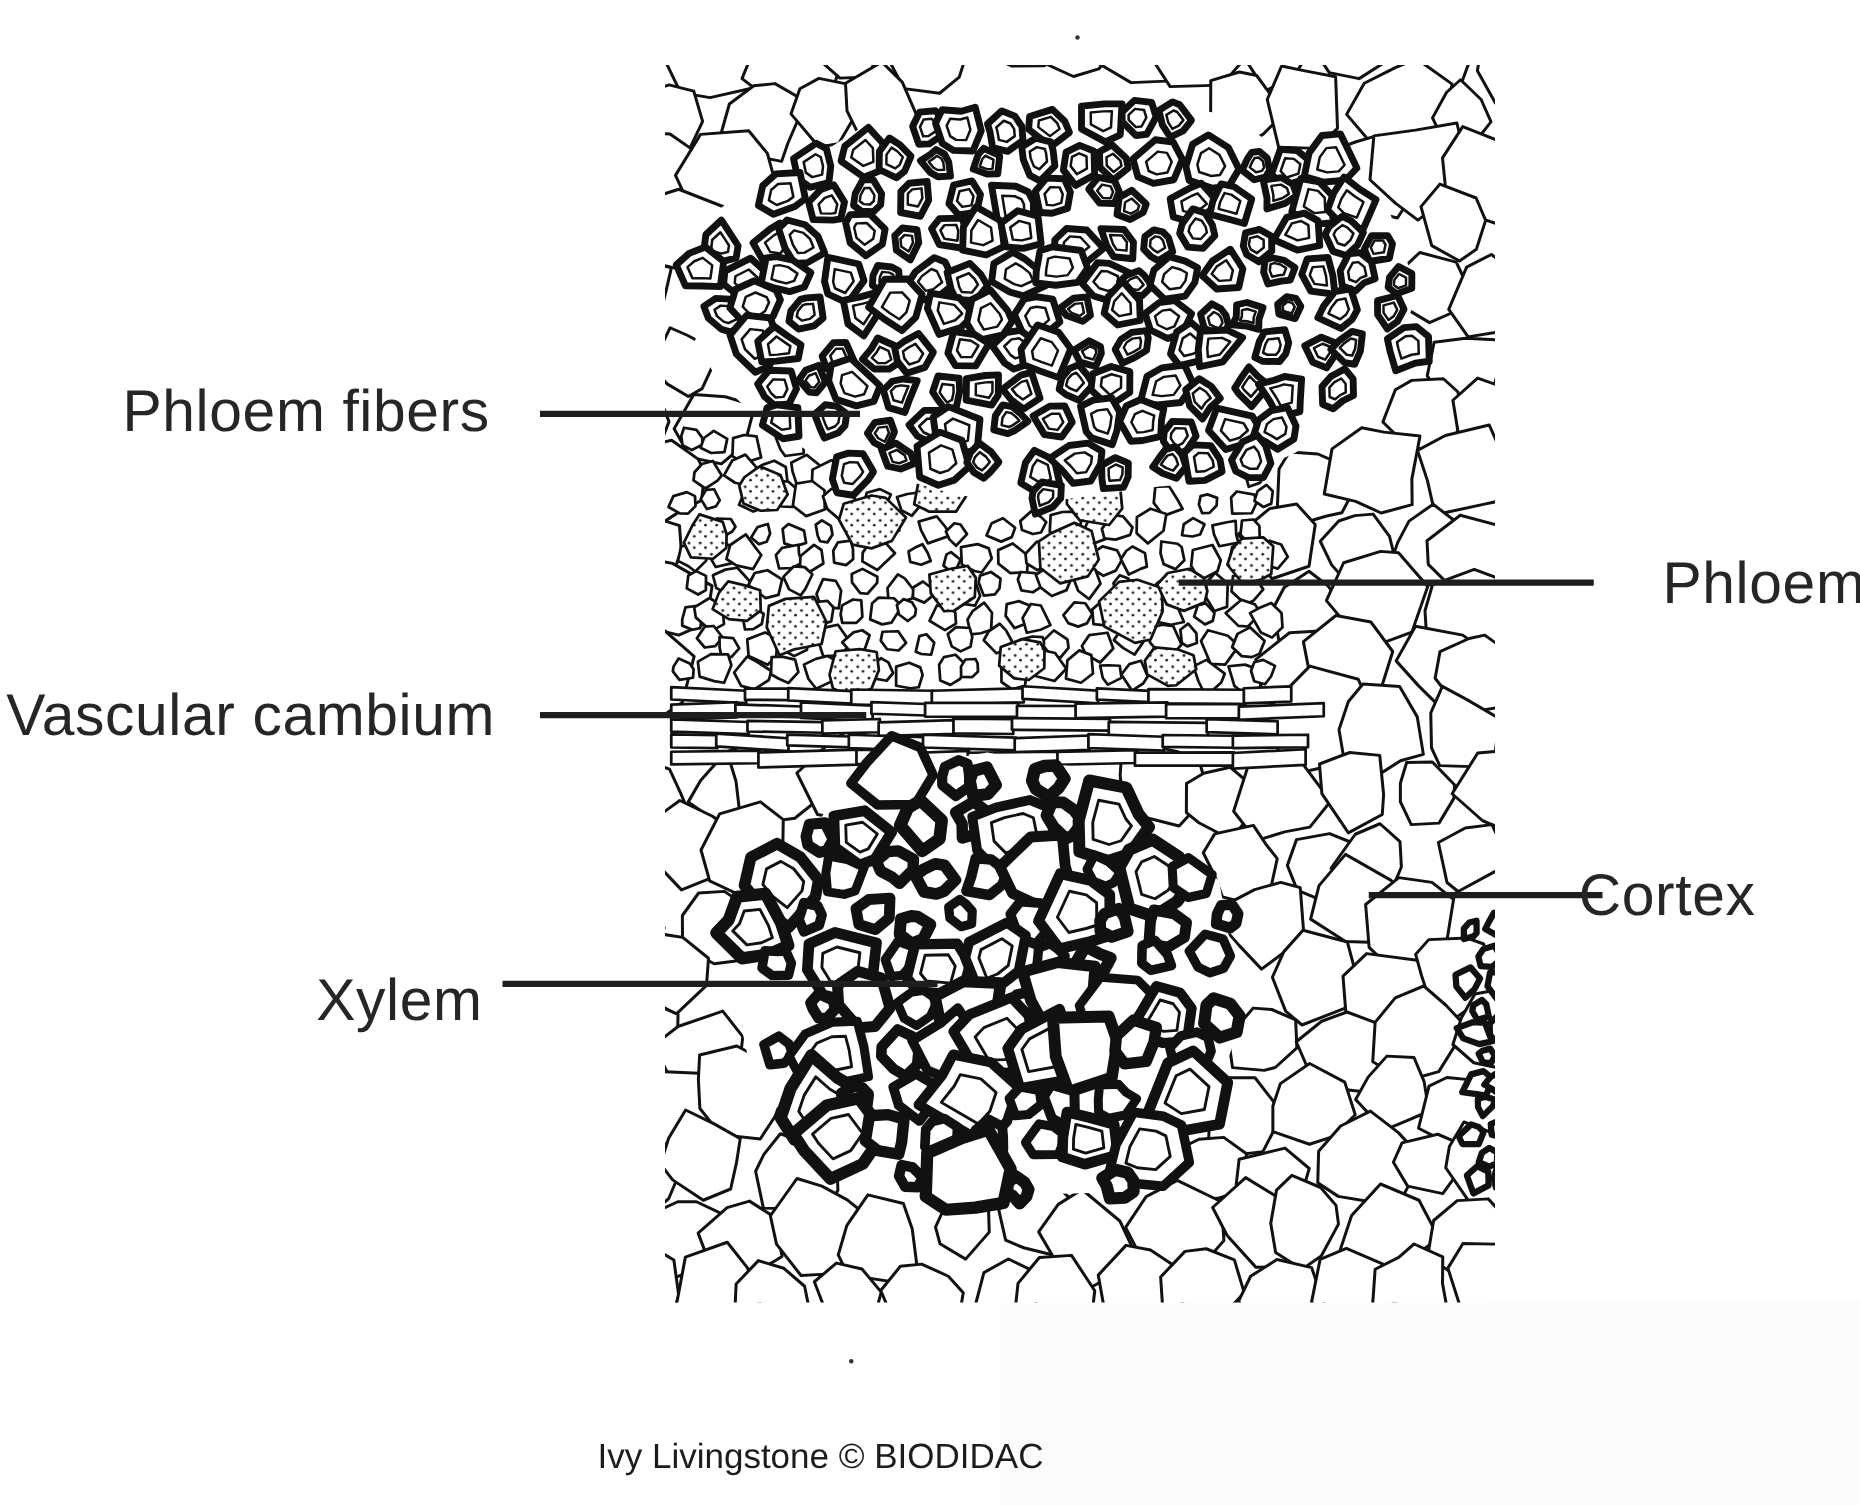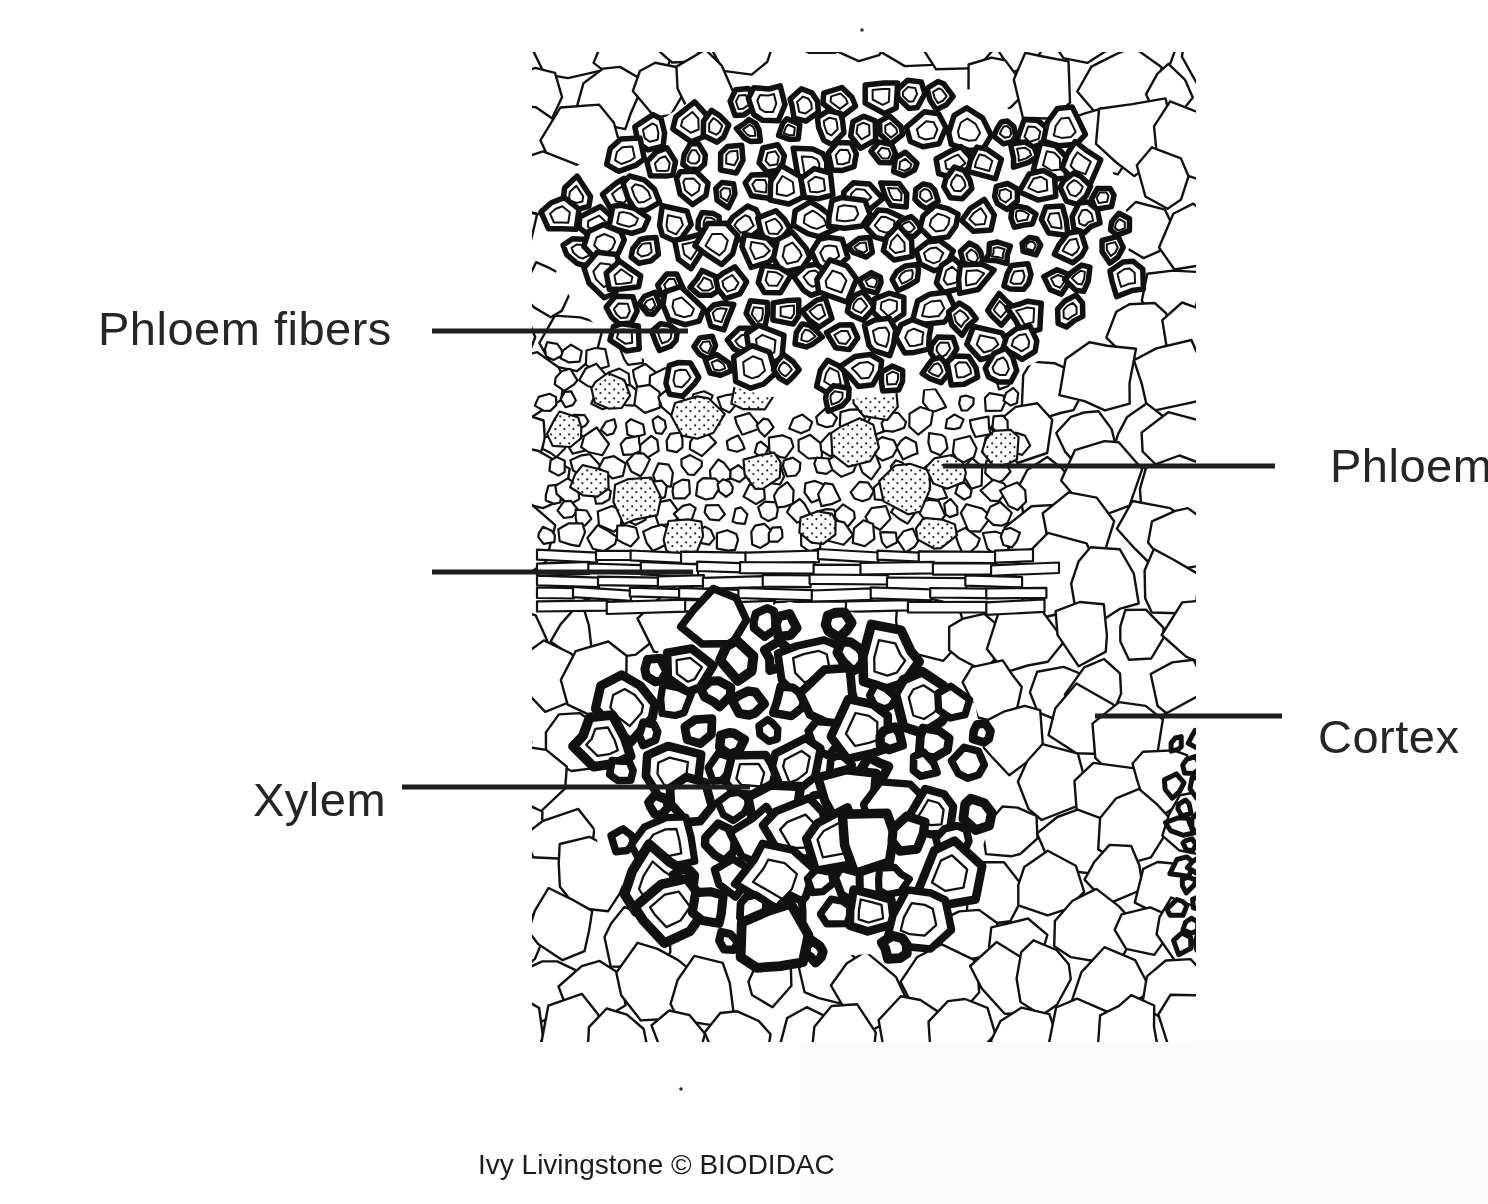--- a/index.html
+++ b/index.html
@@ -23,21 +23,21 @@
     position:absolute;
     font-size:28px;
     color:#1c1c1c;
     white-space:nowrap;
   }
   
   #lbl-phloem-fibers   {left:98px;  top:304px;}
   #lbl-phloem          {left:1330px;top:441px;}
   #lbl-vascular-cambium{left:5px;   top:547px;}
   #lbl-xylem           {left:253px; top:758px;margin-top:17px;}
-  #lbl-cortex          {left:1318px;top:691px;margin-top:21px;}
+  #lbl-cortex          {left:1263px;top:691px;}
   #lbl-attribution     {left:478px; top:1149px;}
 </style>
 </head>
 <body>
 
 <div id="stage">
 
   <svg id="tissue-svg" width="1488" height="1204" viewBox="0 0 1488 1204">
     <defs>
       <clipPath id="illclip">
@@ -786,16 +786,17 @@
     </g>
 
     <g fill="#333333">
       <circle cx="862" cy="30" r="1.8"></circle>
       <circle cx="681" cy="1089" r="1.8"></circle>
     </g>
   </svg>
 
   <div class="label" id="lbl-phloem-fibers">Phloem fibers</div>
   <div class="label" id="lbl-phloem">Phloem</div>
+  <div class="label" id="lbl-vascular-cambium">Vascular cambium</div>
   <div class="label" id="lbl-xylem">Xylem</div>
   <div class="label" id="lbl-cortex">Cortex</div>
   <div class="attribution" id="lbl-attribution">Ivy Livingstone © BIODIDAC</div>
 </div>
 
 </body></html>

